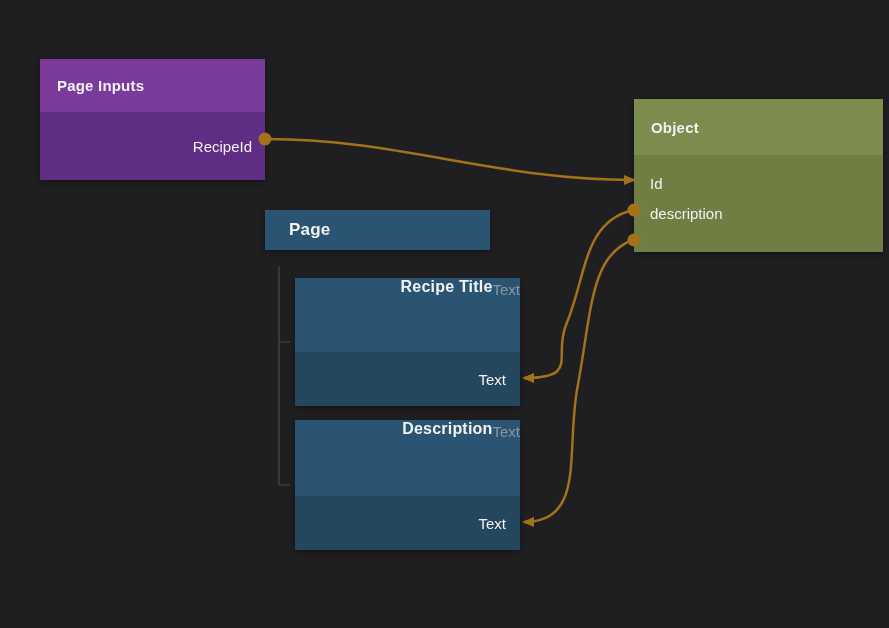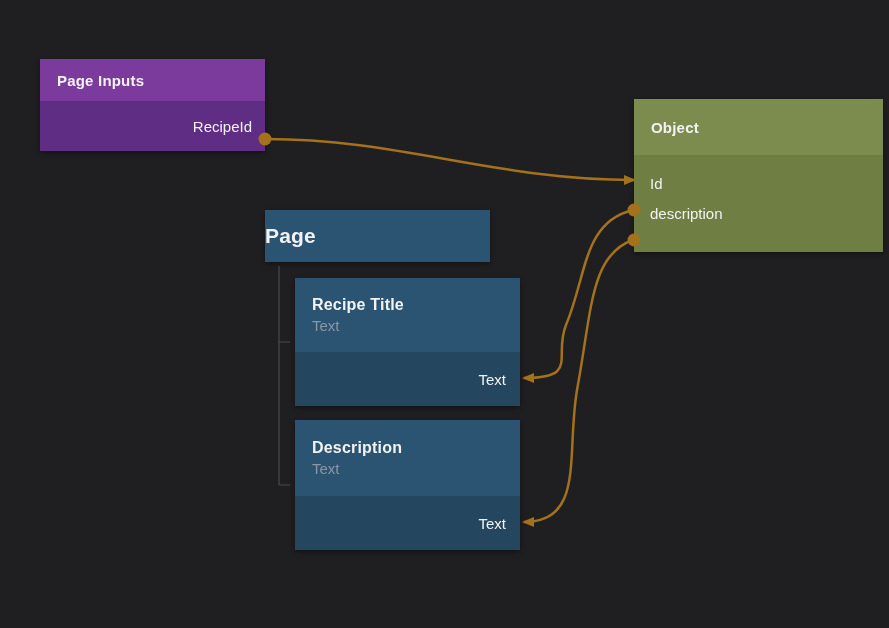--- a/index.html
+++ b/index.html
@@ -19,40 +19,40 @@
   .canvas{position:absolute;inset:0;}
   .node{
     position:absolute;
     box-shadow:0 2px 5px rgba(0,0,0,.4);
   }
   .node-header{
     display:flex;align-items:center;
     padding-left:17px;
     font-size:15px;font-weight:700;letter-spacing:.2px;
   }
-  .purple .node-header{background:var(--purple-header);height:42px;}
-  .purple .node-body{background:var(--purple-body);height:50px;}
+  .purple .node-header{background:var(--purple-header);height:53px;}
+  .purple .node-body{background:var(--purple-body);height:68px;}
   .green .node-header{background:var(--green-header);height:56px;}
   .green .node-body{background:var(--green-body);padding:13px 0 24px 0;}
   .field-row{
     height:30px;display:flex;align-items:center;
     padding-left:16px;font-size:15px;font-weight:400;
   }
   .out-row{
     display:flex;align-items:center;justify-content:flex-end;
     height:100%;padding-right:13px;font-size:15px;
   }
   .page-node{
-    background:var(--blue-header);height:52px;
-    display:flex;align-items:center;padding-left:0;
-    font-size:21px;font-weight:700;letter-spacing:.2px;
+    background:var(--blue-header);height:40px;
+    display:flex;align-items:center;padding-left:24px;
+    font-size:17px;font-weight:700;letter-spacing:.2px;
   }
   .child-node .node-top{
     background:var(--blue-header);
-    display:flex;flex-direction:column;justify-content:center;
+    display:flex;justify-content:flex-end;
     padding-left:17px;
   }
   .child-node .node-title{font-size:16px;font-weight:700;letter-spacing:.2px;}
   .child-node .node-subtitle{font-size:15px;color:var(--text-muted);margin-top:3px;}
   .child-node .node-bottom{
     background:var(--blue-body);height:54px;
     display:flex;align-items:center;justify-content:flex-end;
     padding-right:14px;font-size:15px;
   }
   svg.wire-layer{position:absolute;left:0;top:0;z-index:5;}

